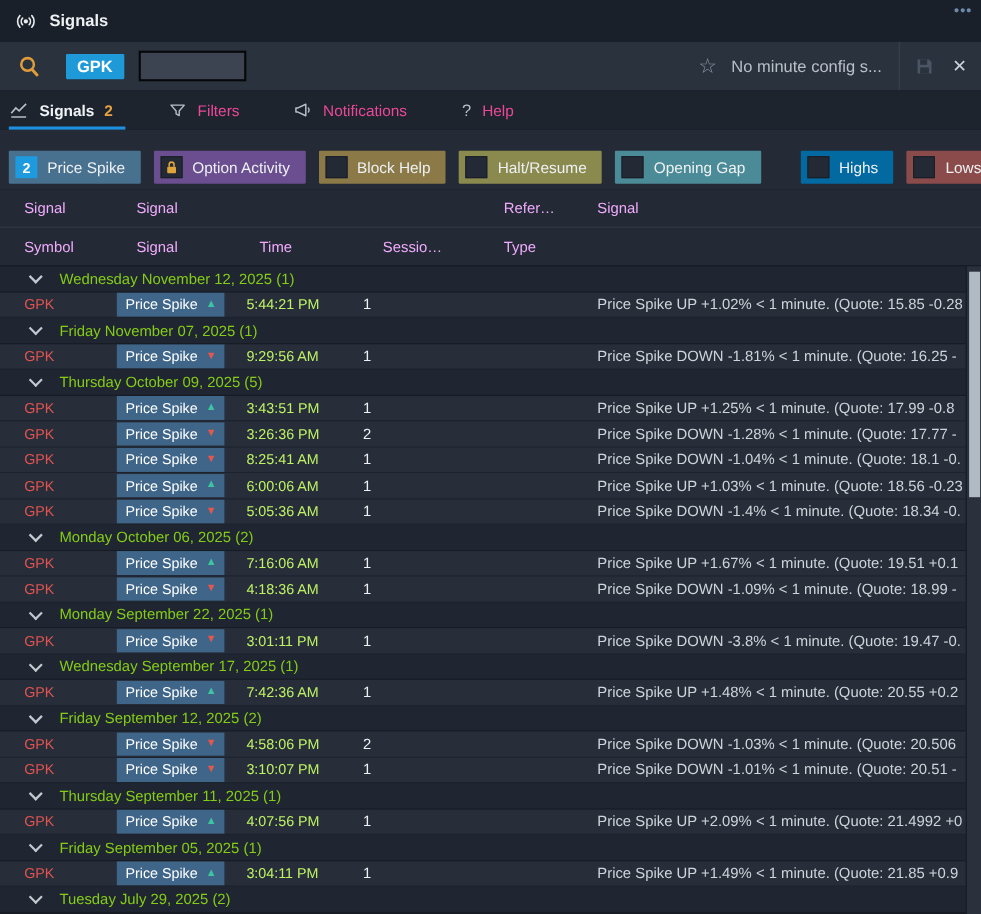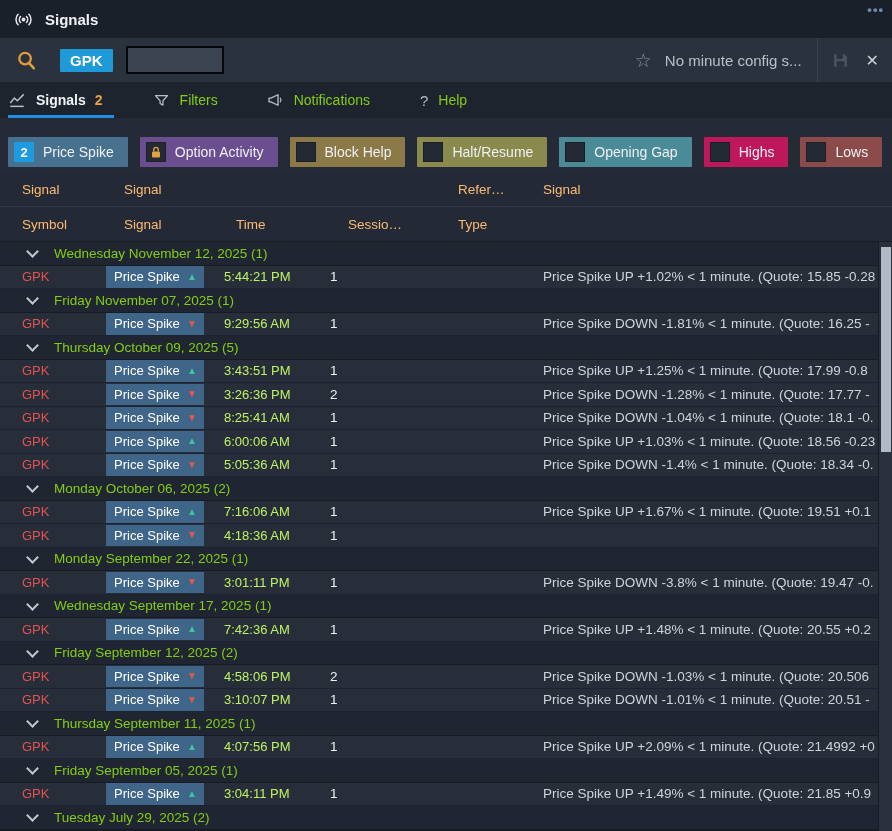--- a/index.html
+++ b/index.html
@@ -27,41 +27,41 @@
   .cfgtext{margin-left:13px;color:#b9c0c9;font-size:15px;}
   .sb-div{width:1px;height:100%;background:#3a424e;margin-left:15px;}
   .saveicon{width:46px;display:flex;justify-content:center;}
   .xclose{color:#ccd2da;font-size:16px;margin-right:13px;margin-left:2px;font-weight:400;}
 
   
   .tabbar{position:absolute;top:82px;left:0;right:0;height:36px;background:#1d242e;
           display:flex;align-items:center;}
   .tab{display:flex;align-items:center;height:100%;padding:0 14px;cursor:default;}
   .tab .ticon{margin-right:10px;display:flex;}
-  .tab .tlabel{font-size:14px;color:#84cc16;}
+  .tab .tlabel{font-size:14px;color:#ec4899;}
   .tab.active .tlabel{color:#f0f3f6;font-weight:700;}
   .tab .tbadge{margin-left:9px;color:#e8a33d;font-weight:700;font-size:14px;}
   .tab-underline{position:absolute;left:8px;bottom:0;width:106px;height:3px;background:#1f8fe0;}
 
   
   .filterzone{position:absolute;top:118px;left:0;right:0;height:54px;background:#242b36;}
   .chips{position:absolute;left:8px;top:19px;display:flex;gap:12px;}
   .chip{display:flex;align-items:center;height:30px;padding:0 14px 0 6px;border-radius:1px;}
   .cbadge{width:20px;height:20px;display:flex;align-items:center;justify-content:center;flex:none;}
   .cbadge.count{background:#1e9ade;color:#fff;font-size:13px;font-weight:700;}
   .cbadge.box{background:#232a35;border:1px solid #191e27;box-sizing:border-box;}
   .clabel{margin-left:9px;font-size:14px;color:#eef1f4;white-space:nowrap;}
 
   
   .thead{position:absolute;top:172px;left:0;right:0;height:70px;background:#232a35;}
   .hrow{display:grid;grid-template-columns:106px 112px 112px 110px 85px 1fr;height:35px;
         align-items:center;box-sizing:border-box;}
   .hrow.top{border-bottom:1px solid #313843;}
   .hrow.bottom{border-bottom:1px solid #171c25;}
-  .hcell{font-size:13.5px;color:#fdba74;padding-left:18px;position:relative;white-space:nowrap;overflow:hidden;}
+  .hcell{font-size:13.5px;color:#f0abfc;padding-left:18px;position:relative;white-space:nowrap;overflow:hidden;}
   .hcell.first{padding-left:22px;}
   .hcell.span3{grid-column:span 3;}
 
   
   .tbody{position:absolute;top:242px;left:0;right:0;bottom:0;background:#161b24;overflow:hidden;}
   .grow{height:23.5px;box-sizing:border-box;background:#1f2631;border-bottom:1px solid #161b24;
         display:flex;align-items:center;width:878px;}
   .chev{width:7px;height:7px;border-left:2px solid #c2c9d1;border-bottom:2px solid #c2c9d1;
         transform:rotate(-45deg);margin-left:28px;margin-top:-3px;flex:none;}
   .glabel{margin-left:17px;font-size:13.5px;color:#84cc16;white-space:nowrap;}
@@ -180,21 +180,21 @@
           <span class="clabel">Block Help</span>
         </div>
         <div class="chip" style="background: rgb(138, 138, 78);">
           <span class="cbadge box"></span>
           <span class="clabel">Halt/Resume</span>
         </div>
         <div class="chip" style="background: rgb(75, 139, 151);">
           <span class="cbadge box"></span>
           <span class="clabel">Opening Gap</span>
         </div>
-        <div class="chip" style="background: #be185d;">
+        <div class="chip" style="background: #0369a1; margin-left: 24px;">
           <span class="cbadge box"></span>
           <span class="clabel">Highs</span>
         </div>
         <div class="chip" style="background: rgb(139, 75, 75);">
           <span class="cbadge box"></span>
           <span class="clabel">Lows</span>
         </div>
       </div>
   </div>
 
@@ -339,20 +339,21 @@
         <div class="cell sym">GPK</div>
         <div class="cell sig">
           <span class="badge">
             <span class="blabel">Price Spike</span>
             <span class="arrow down">▼</span>
           </span>
         </div>
         <div class="cell time">4:18:36 AM</div>
         <div class="cell sess">1</div>
         <div class="cell type"></div>
+        <div class="cell desc">Price Spike DOWN -1.09% &lt; 1 minute. (Quote: 18.99 -</div>
       </div>
       <div class="grow">
         <span class="chev"></span>
         <span class="glabel">Monday September 22, 2025 (1)</span>
       </div>
       <div class="drow">
         <div class="cell sym">GPK</div>
         <div class="cell sig">
           <span class="badge">
             <span class="blabel">Price Spike</span>

